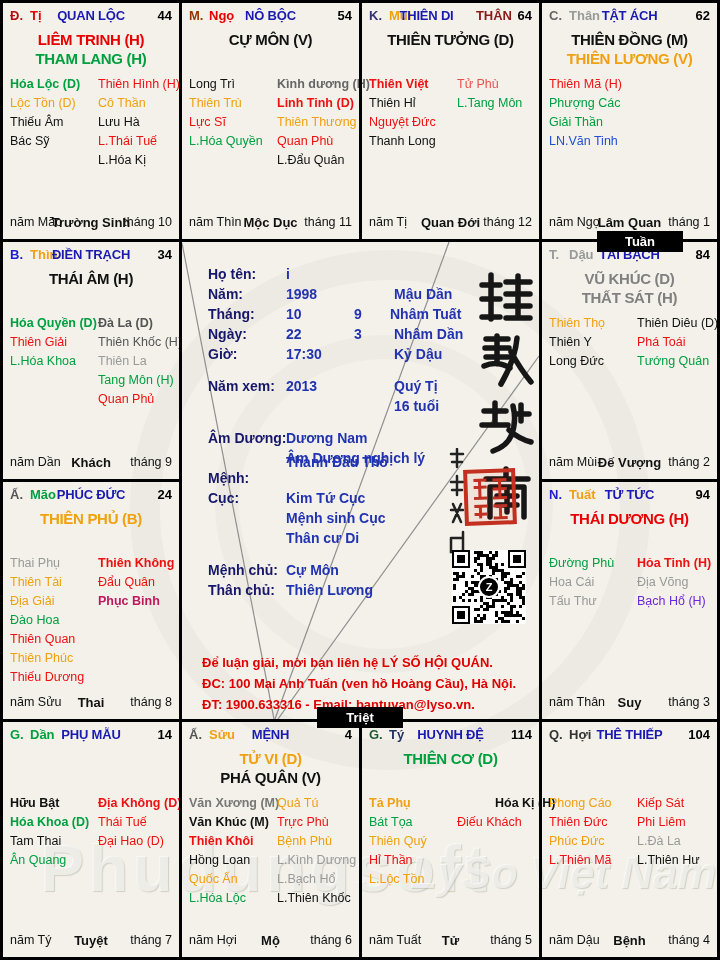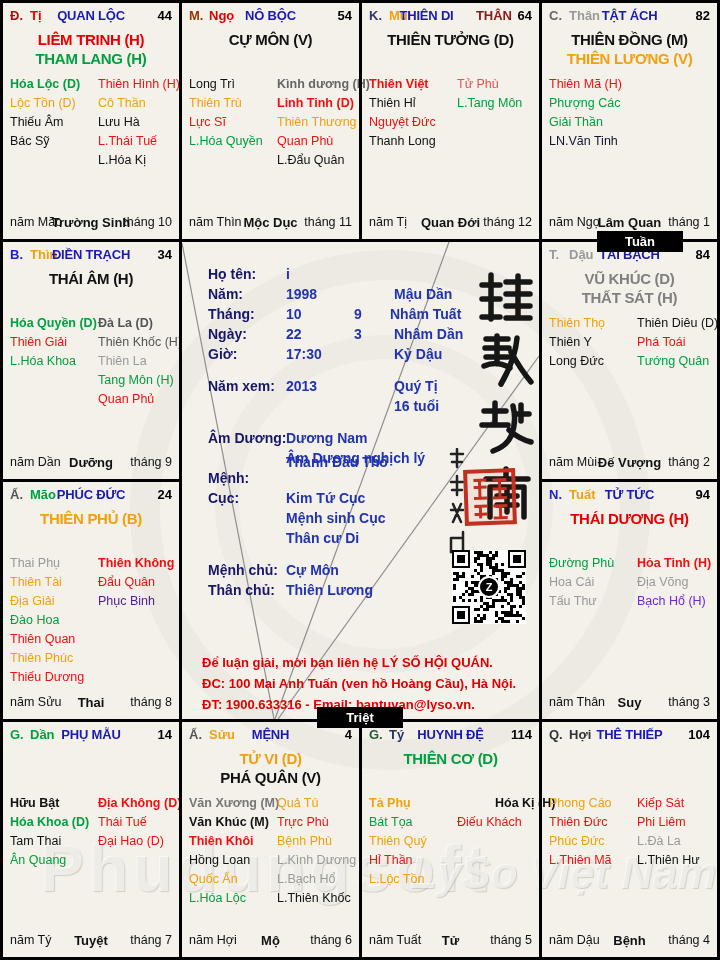--- a/index.html
+++ b/index.html
@@ -162,31 +162,31 @@
           <div class="yr">năm Tị</div>
           <div class="stage">Quan Đới</div>
           <div class="mo">tháng 12</div>
         </div>
       </div>
       <div class="cell" style="left: 542px; top: 3px; width: 175px; height: 236px;">
         <div class="hdr">
           <div class="stem" style="color: rgb(102, 102, 102);">C.</div>
           <div class="branch" style="color: rgb(153, 153, 153);">Thân</div>
           <div class="pname">TẬT ÁCH</div>
-          <div class="num">82</div>
+          <div class="num">62</div>
         </div>
         <div class="mains">
           <div class="mainline b" style="color: rgb(17, 17, 17);">THIÊN ĐỒNG (M)</div>
           <div class="mainline b" style="color: rgb(240, 160, 16);">THIÊN LƯƠNG (V)</div>
         </div>
         <div class="col colL">
           <div class="star" style="color: rgb(238, 17, 17);">Thiên Mã (H)</div>
           <div class="star" style="color: rgb(0, 160, 64);">Phượng Các</div>
           <div class="star" style="color: rgb(0, 160, 64);">Giải Thần</div>
-          <div class="star" style="color: #0f172a;">LN.Văn Tinh</div>
+          <div class="star" style="color: #1d4ed8;">LN.Văn Tinh</div>
         </div>
         <div class="ftr">
           <div class="yr">năm Ngọ</div>
           <div class="stage">Lâm Quan</div>
           <div class="mo">tháng 1</div>
         </div>
       </div>
       <div class="cell" style="left: 3px; top: 242px; width: 176px; height: 237px;">
         <div class="hdr">
           <div class="stem" style="color: rgb(32, 32, 208);">B.</div>
@@ -204,21 +204,21 @@
         </div>
         <div class="col colR">
           <div class="star b" style="color: rgb(85, 85, 85);">Đà La (D)</div>
           <div class="star" style="color: rgb(85, 85, 85);">Thiên Khốc (H)</div>
           <div class="star" style="color: rgb(153, 153, 153);">Thiên La</div>
           <div class="star" style="color: rgb(0, 160, 64);">Tang Môn (H)</div>
           <div class="star" style="color: rgb(238, 17, 17);">Quan Phủ</div>
         </div>
         <div class="ftr">
           <div class="yr">năm Dần</div>
-          <div class="stage">Dưỡng</div>
+          <div class="stage">Khách</div>
           <div class="mo">tháng 9</div>
         </div>
       </div>
       <div class="cell" style="left: 542px; top: 242px; width: 175px; height: 237px;">
         <div class="hdr">
           <div class="stem" style="color: rgb(153, 153, 153);">T.</div>
           <div class="branch" style="color: rgb(153, 153, 153);">Dậu</div>
           <div class="pname">TÀI BẠCH</div>
           <div class="num">84</div>
         </div>
@@ -257,21 +257,21 @@
           <div class="star" style="color: rgb(240, 160, 16);">Thiên Tài</div>
           <div class="star" style="color: rgb(240, 160, 16);">Địa Giải</div>
           <div class="star" style="color: rgb(0, 160, 64);">Đào Hoa</div>
           <div class="star" style="color: rgb(238, 17, 17);">Thiên Quan</div>
           <div class="star" style="color: rgb(240, 160, 16);">Thiên Phúc</div>
           <div class="star" style="color: rgb(238, 17, 17);">Thiếu Dương</div>
         </div>
         <div class="col colR">
           <div class="star b" style="color: rgb(238, 17, 17);">Thiên Không</div>
           <div class="star" style="color: rgb(238, 17, 17);">Đẩu Quân</div>
-          <div class="star" style="color: #4c1d95;">Phục Binh</div>
+          <div class="star" style="color: #be185d; font-weight: bold;">Phục Binh</div>
         </div>
         <div class="ftr">
           <div class="yr">năm Sửu</div>
           <div class="stage">Thai</div>
           <div class="mo">tháng 8</div>
         </div>
       </div>
       <div class="cell" style="left: 542px; top: 482px; width: 175px; height: 237px;">
         <div class="hdr">
           <div class="stem" style="color: rgb(32, 32, 208);">N.</div>

